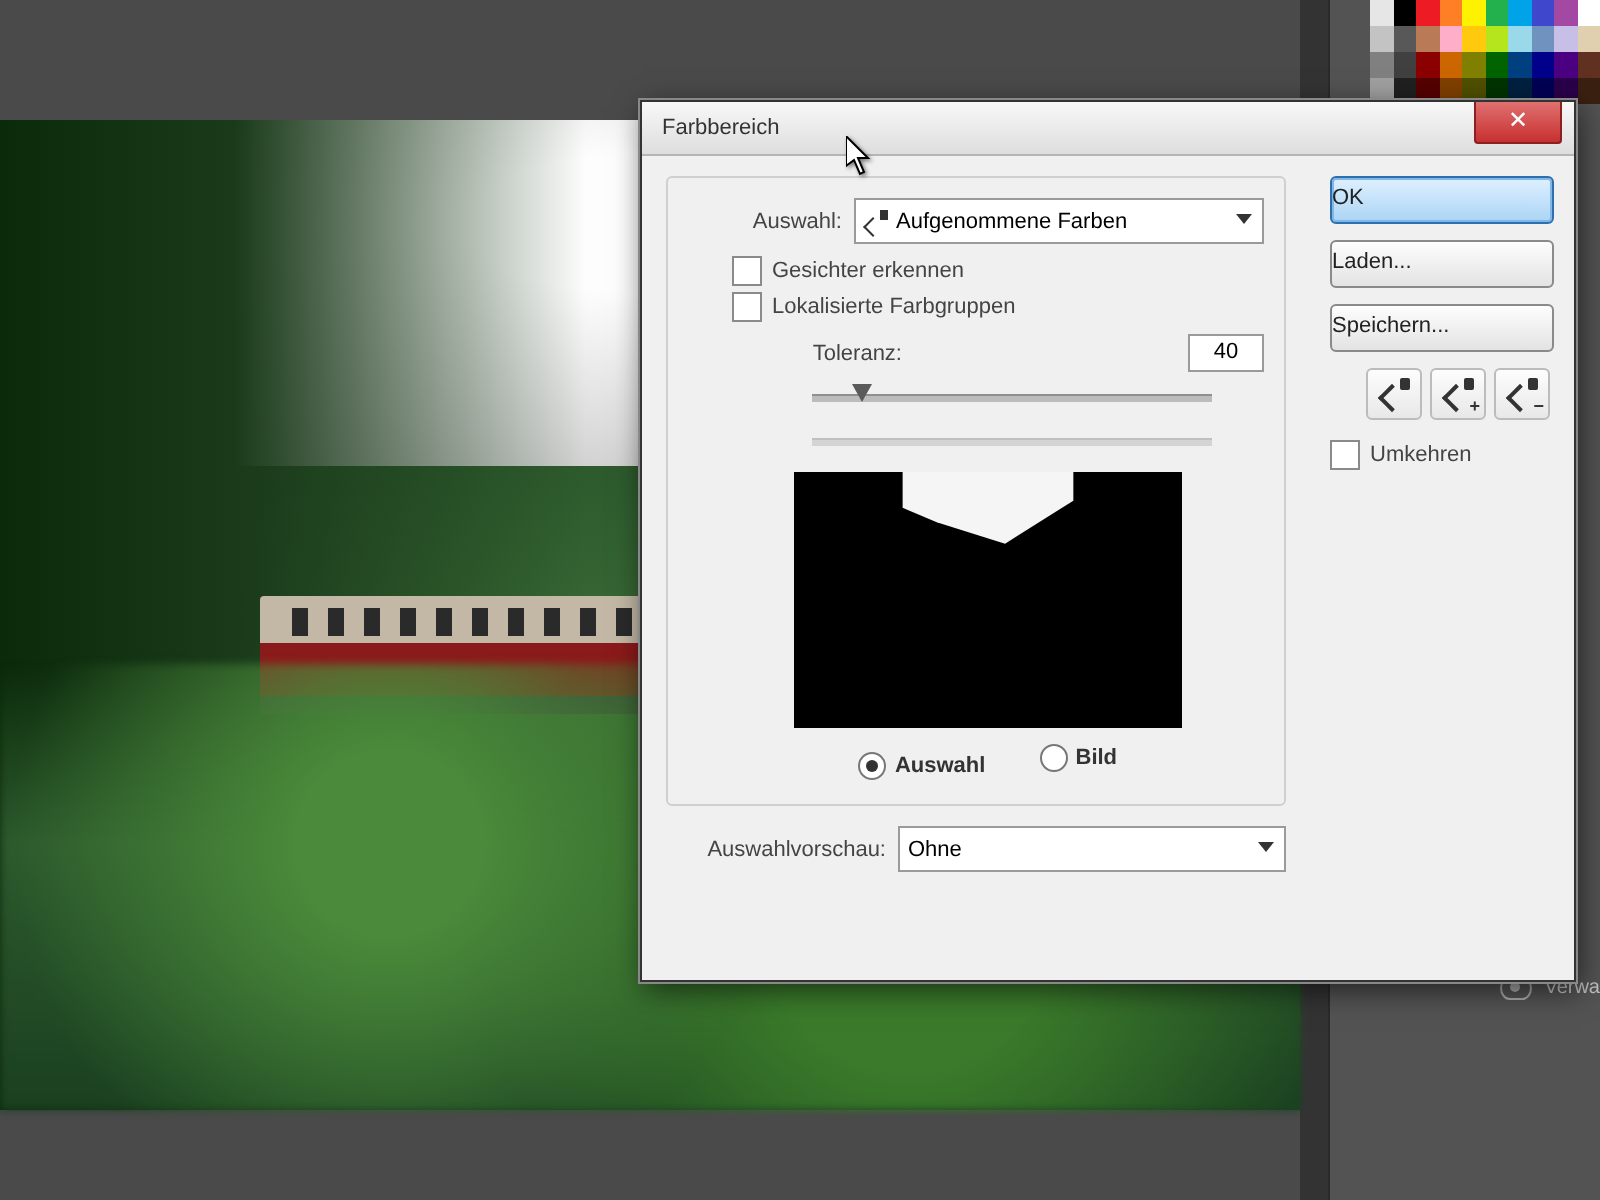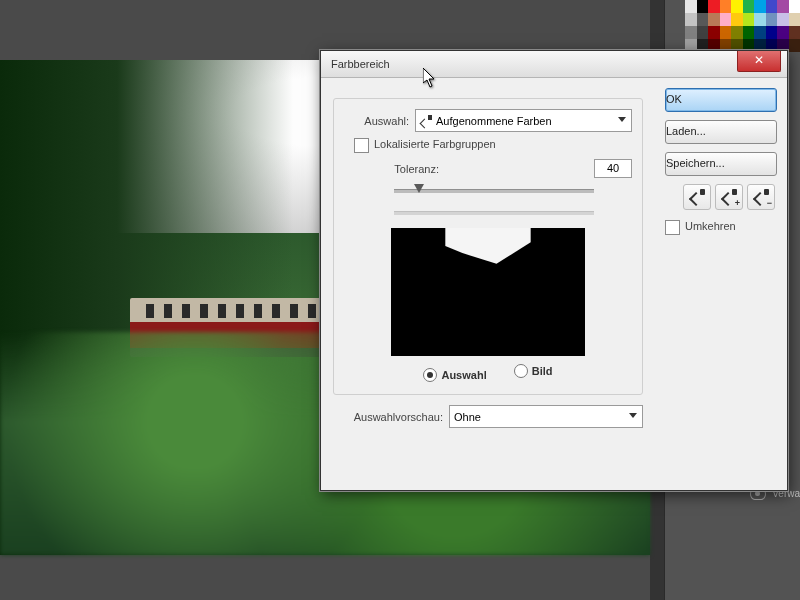--- a/index.html
+++ b/index.html
@@ -24,21 +24,21 @@
   .closebtn{position:absolute;right:0;top:0;width:42px;height:20px;background:linear-gradient(180deg,#e07070,#c83030);color:#fff;text-align:center;font-size:12px;line-height:18px;border:1px solid #8b2020;border-top:none;border-radius:0 0 2px 2px;margin-right:6px;}
   .body{padding:10px 12px 12px 12px;position:relative;min-height:390px;}
   .leftcol{width:310px;float:left;}
   .rightcol{width:110px;float:right;}
   .row{display:flex;align-items:center;margin-bottom:6px;}
   .lbl{color:#444;margin-right:6px;text-align:right;}
   .sel{flex:1;height:21px;border:1px solid #9a9a9a;background:#fff;display:flex;align-items:center;padding:0 4px;position:relative;}
   .sel .arrow{position:absolute;right:5px;top:7px;width:0;height:0;border-left:4px solid transparent;border-right:4px solid transparent;border-top:5px solid #333;}
   .chk{width:13px;height:13px;border:1px solid #8a8a8a;background:#fff;margin-right:5px;display:inline-block;vertical-align:middle;}
   .chkrow{color:#444;margin:3px 0 3px 10px;}
-  .group{border:1px solid #cfcfcf;border-radius:3px;padding:10px 10px 12px 10px;margin-top:10px;}
+  .group{border:1px solid #cfcfcf;border-radius:3px;padding:10px 10px 12px 22px;margin-top:0;}
   .sliderrow{display:flex;align-items:center;margin:6px 0;}
   .sliderlbl{width:95px;text-align:right;color:#444;padding-right:10px;}
   .numbox{width:36px;height:17px;border:1px solid #9a9a9a;background:#fff;text-align:center;line-height:17px;margin-left:auto;}
   .disabled{color:#a0a0a0;}
   .disabled .numbox{background:#f0f0f0;border-color:#c8c8c8;}
   .track{position:relative;height:14px;margin:2px 0 8px 50px;width:200px;}
   .track .bar{position:absolute;left:0;right:0;top:5px;height:3px;background:#bcbcbc;border-top:1px solid #8f8f8f;}
   .track .thumb{position:absolute;top:0;width:0;height:0;border-left:5px solid transparent;border-right:5px solid transparent;border-top:9px solid #5a5a5a;}
   .preview{width:194px;height:128px;background:#000;margin:8px auto 8px auto;position:relative;}
   .preview .sky{position:absolute;left:28%;top:0;width:44%;height:28%;background:#f5f5f5;clip-path:polygon(0 0,100% 0,100% 40%,60% 100%,20% 70%,0 50%);}
@@ -133,20 +133,23 @@
       <div class="group">
         <div class="row">
           <span class="lbl" style="width:65px">Auswahl:</span>
           <div class="sel">
             <span class="eyedrop-mini"></span>
             <span>Aufgenommene Farben</span>
             <span class="arrow"></span>
           </div>
         </div>
         <div class="chkrow">
+          <span class="chk"></span><span>Gesichter erkennen</span>
+        </div>
+        <div class="chkrow">
           <span class="chk"></span><span>Lokalisierte Farbgruppen</span>
         </div>
 
         <div class="sliderrow">
           <span class="sliderlbl">Toleranz:</span>
           <span style="flex:1"></span>
           <div class="numbox">40</div>
         </div>
         <div class="track">
           <div class="bar"></div>

